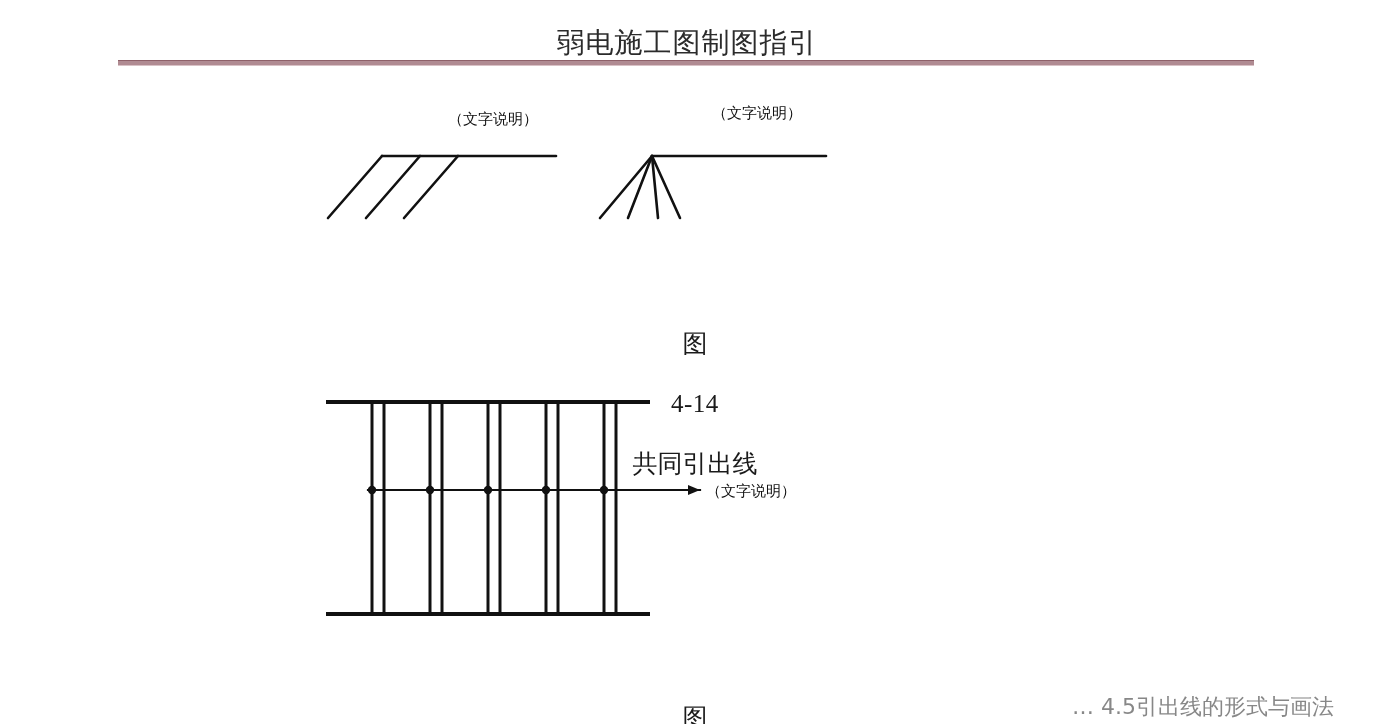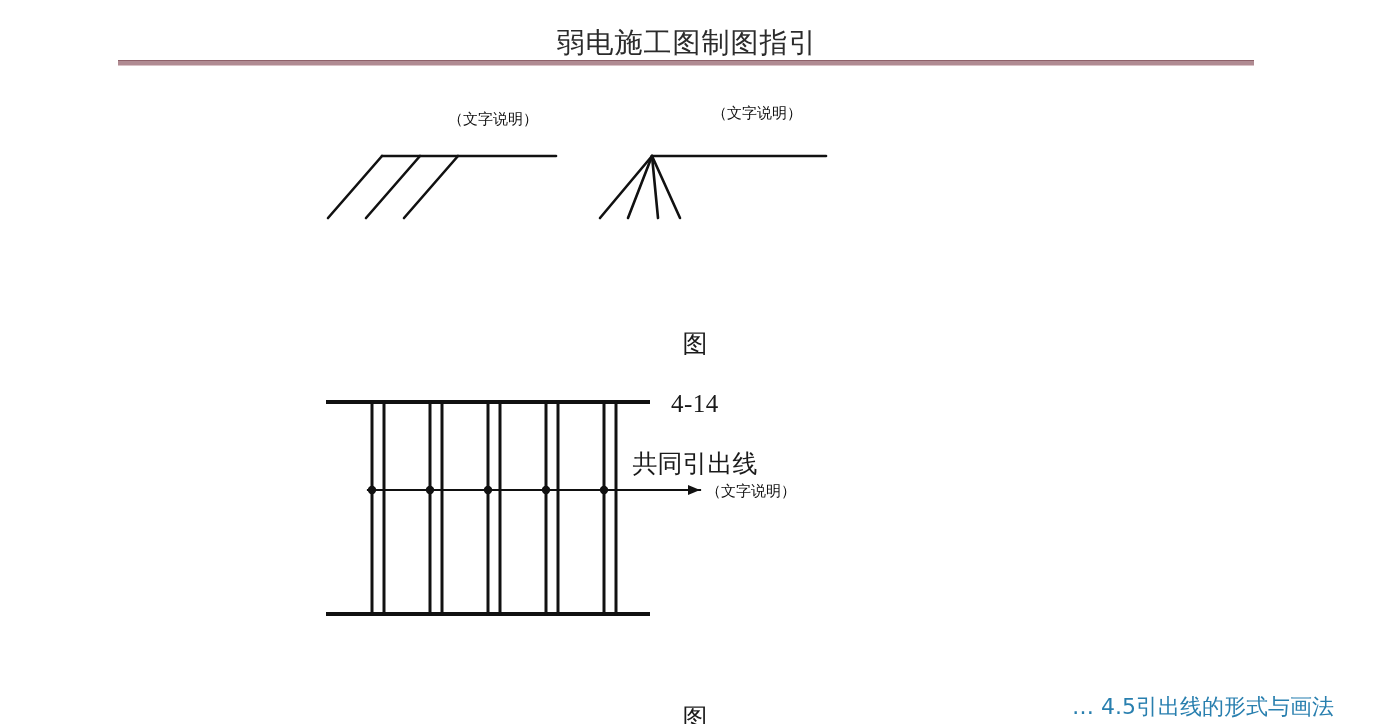--- a/index.html
+++ b/index.html
@@ -84,21 +84,21 @@
     font-family: "Liberation Serif", serif;
     letter-spacing: 0.5px;
   }
 
   
   .bottom-faint {
     position: absolute;
     right: 40px;
     bottom: 2px;
     font-size: 22px;
-    color: #0369a1;
+    color: #737373;
     font-family: "DejaVu Sans", sans-serif;
     white-space: nowrap;
     opacity: 0.85;
   }
 
   .note-label {
     font-family: "DejaVu Sans", sans-serif;
     font-size: 15px;
     fill: #111111;
   }

